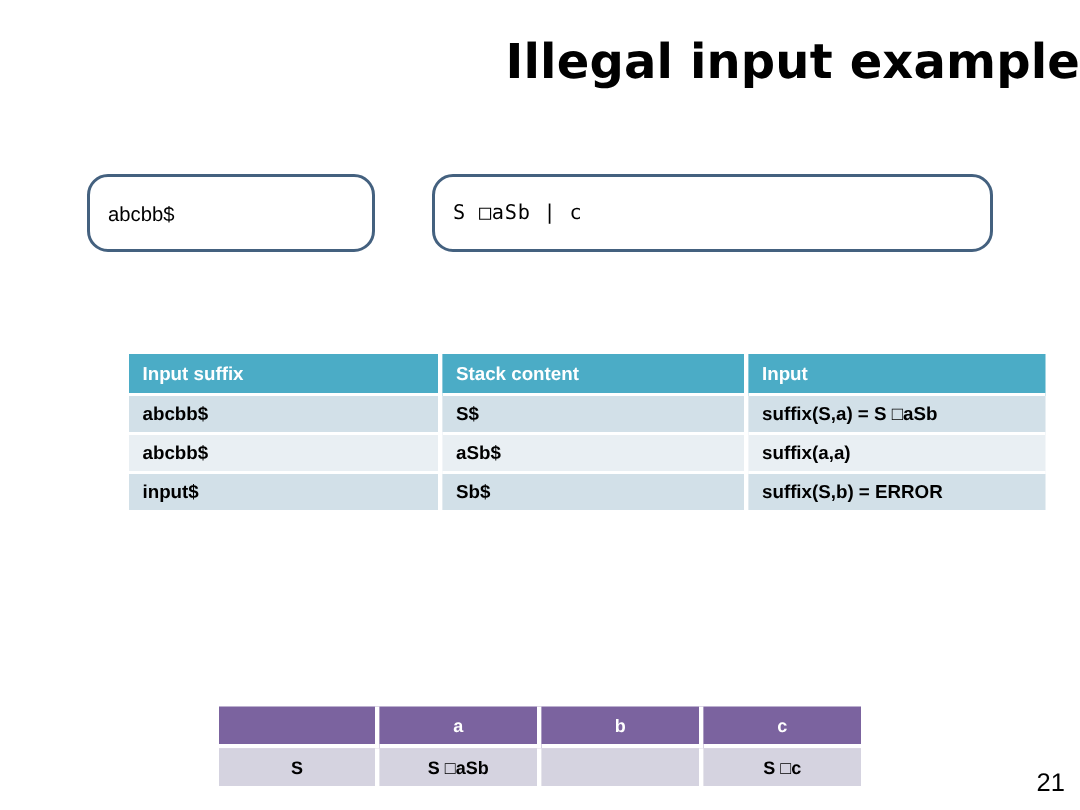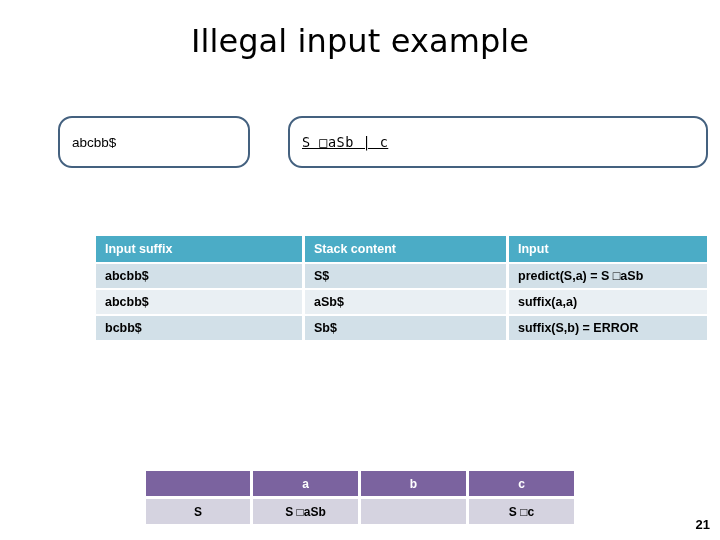--- a/index.html
+++ b/index.html
@@ -14,23 +14,23 @@
     overflow: hidden;
     position: relative;
   }
 
   
   .slide-title {
     position: absolute;
     left: 0;
     top: 22px;
     width: 720px;
-    text-align: center;
+    text-align: right;
     font-size: 32px;
-    font-weight: 400;
+    font-weight: 700;
     color: #000000;
     letter-spacing: 0.1px;
     font-family: "DejaVu Sans", sans-serif;
   }
 
   
   .roundbox {
     position: absolute;
     box-sizing: border-box;
     border: 2.5px solid #44617F;
@@ -51,34 +51,33 @@
     height: 52px;
   }
   #box-input .boxtext {
     font-family: "Liberation Sans", sans-serif;
     font-weight: 400;
     font-size: 13.5px;
   }
   #box-grammar {
     left: 288px;
     top: 116px;
-    width: 420px;
+    width: 374px;
     height: 52px;
-    text-decoration: underline;
   }
   #box-grammar .boxtext {
     font-family: "DejaVu Sans Mono", monospace;
     font-size: 13.5px;
     letter-spacing: 0.5px;
   }
 
   
   #trace-table {
     position: absolute;
-    left: 96px;
+    left: 86px;
     top: 236px;
     width: 578px;
     border-collapse: separate;
     border-spacing: 0;
     table-layout: fixed;
     border-radius: 25px;
   }
   #trace-table td, #trace-table th {
     padding: 0 0 0 9px;
     height: 24px;
@@ -156,22 +155,22 @@
   .pcol-0 { width: 102px; }
   .pcol-1 { width: 103px; }
   .pcol-2 { width: 103px; }
   .pcol-3 { width: 103px; }
 
   
   #slide-number {
     position: absolute;
     right: 10px;
     bottom: 8px;
-    font-size: 13px;
-    font-weight: bold;
+    font-size: 17px;
+    font-weight: normal;
     color: #000000;
   }
 </style>
 </head>
 <body>
 
 <div class="slide-title">Illegal input example</div>
 
 <div class="roundbox" id="box-input">
   <span class="boxtext">abcbb$</span>
@@ -186,29 +185,29 @@
     <tr>
       <th class="col-suffix">Input suffix</th>
       <th class="col-stack">Stack content</th>
       <th class="col-move">Input</th>
     </tr>
   </thead>
   <tbody>
     <tr>
       <td class="cell-bold">abcbb$</td>
       <td class="cell-bold">S$</td>
-      <td class="cell-bold">predict(S,a) = S □aSb</td>
+      <td class="cell-bold">suffix(S,a) = S □aSb</td>
     </tr>
     <tr>
       <td class="cell-bold">abcbb$</td>
       <td class="cell-bold">aSb$</td>
       <td class="cell-bold">suffix(a,a)</td>
     </tr>
     <tr>
-      <td class="cell-bold">bcbb$</td>
+      <td class="cell-bold">input$</td>
       <td class="cell-bold">Sb$</td>
       <td class="cell-bold">suffix(S,b) = ERROR</td>
     </tr>
   </tbody>
 </table>
 
 <table id="parse-table">
   <thead>
     <tr>
       <th class="pcol-0"></th>

